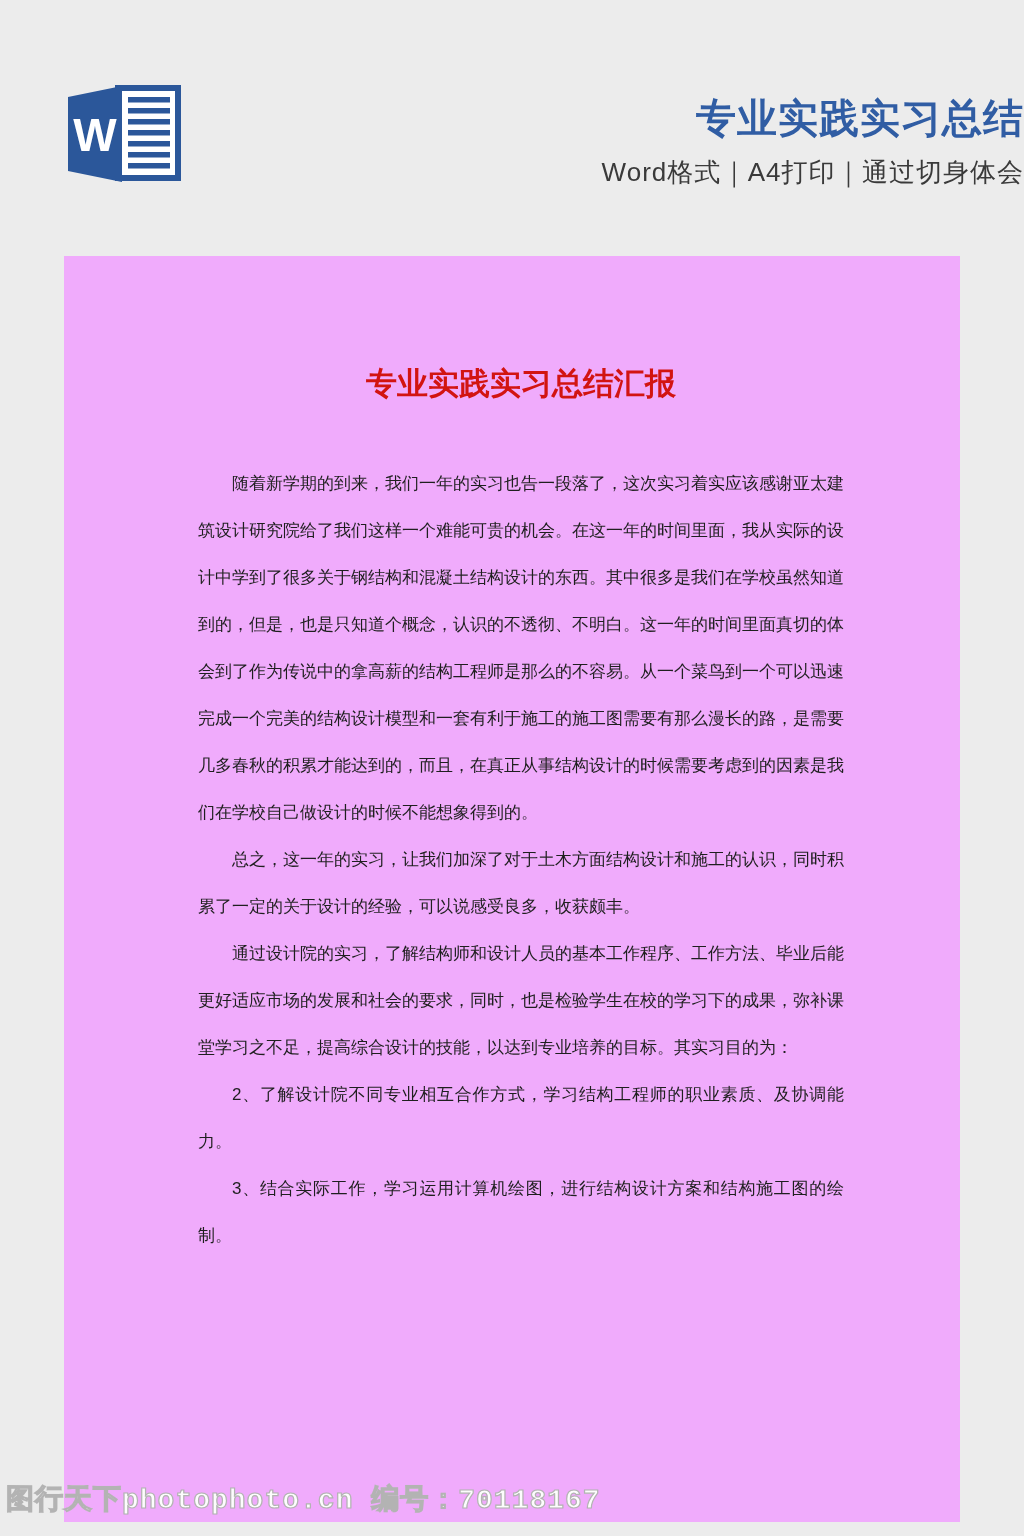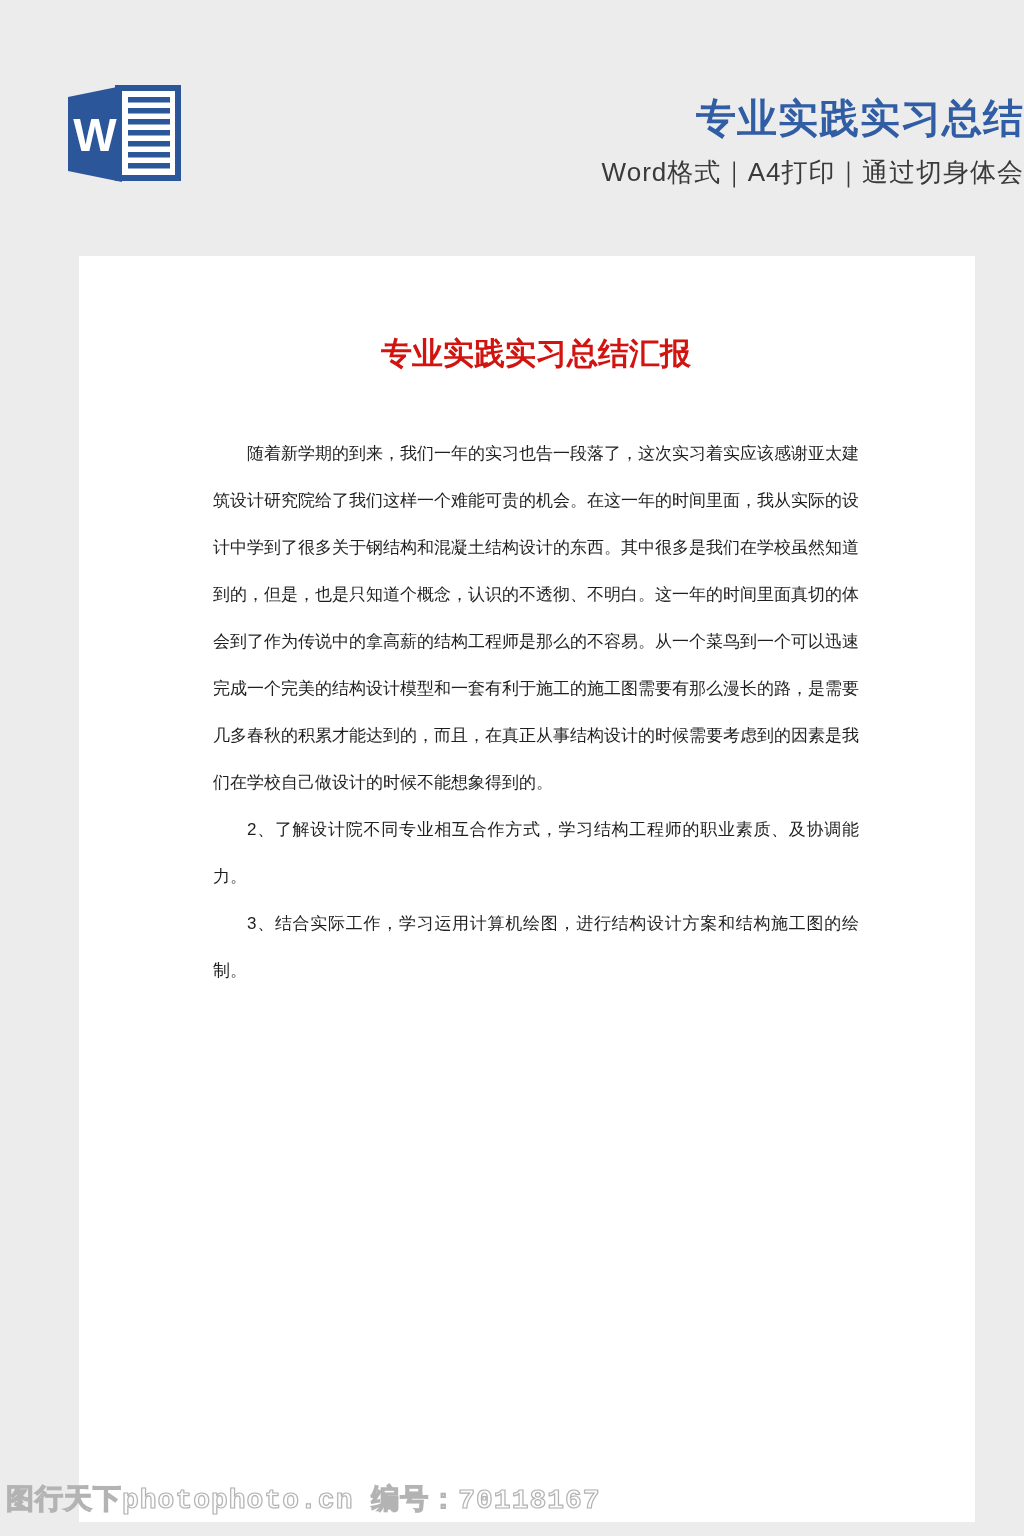--- a/index.html
+++ b/index.html
@@ -23,23 +23,22 @@
   }
   .header-subtitle {
     margin-top: 18px; font-size: 26px; line-height: 28px;
     color: #3a3a3a; letter-spacing: 1px;
   }
 
   
   .page-card {
     position: absolute; left: 64px; top: 256px;
     width: 896px; height: 1266px;
-    background: #ffffff;
-    padding: 78px 116px 0 134px;
-    margin-left: 15px;
+    background: #f0abfc;
+    padding: 108px 116px 0 134px;
   }
   .doc-title {
     text-align: center;
     font-size: 31px; font-weight: bold; line-height: 40px;
     margin-bottom: 56px;
     font-family: "Liberation Sans", "DejaVu Sans", sans-serif;
   }
   .doc-body p {
     font-size: 17px; line-height: 47px;
     color: #1f1f1f;
@@ -88,18 +87,20 @@
     <div class="header-subtitle">Word格式｜A4打印｜通过切身体会</div>
   </div>
 </div>
 
 <div class="page-card">
 
   <h1 class="doc-title" style="color:#d21411">专业实践实习总结汇报</h1>
 
   <div class="doc-body">
     <p class="indent">随着新学期的到来，我们一年的实习也告一段落了，这次实习着实应该感谢亚太建筑设计研究院给了我们这样一个难能可贵的机会。在这一年的时间里面，我从实际的设计中学到了很多关于钢结构和混凝土结构设计的东西。其中很多是我们在学校虽然知道到的，但是，也是只知道个概念，认识的不透彻、不明白。这一年的时间里面真切的体会到了作为传说中的拿高薪的结构工程师是那么的不容易。从一个菜鸟到一个可以迅速完成一个完美的结构设计模型和一套有利于施工的施工图需要有那么漫长的路，是需要几多春秋的积累才能达到的，而且，在真正从事结构设计的时候需要考虑到的因素是我们在学校自己做设计的时候不能想象得到的。</p>
+    <p class="indent">总之，这一年的实习，让我们加深了对于土木方面结构设计和施工的认识，同时积累了一定的关于设计的经验，可以说感受良多，收获颇丰。</p>
+    <p class="indent">通过设计院的实习，了解结构师和设计人员的基本工作程序、工作方法、毕业后能更好适应市场的发展和社会的要求，同时，也是检验学生在校的学习下的成果，弥补课堂学习之不足，提高综合设计的技能，以达到专业培养的目标。其实习目的为：</p>
     <p class="indent">2、了解设计院不同专业相互合作方式，学习结构工程师的职业素质、及协调能力。</p>
     <p class="indent">3、结合实际工作，学习运用计算机绘图，进行结构设计方案和结构施工图的绘制。</p>
   </div>
 </div>
 
 <div class="watermark">图行天下photophoto.cn 编号：70118167</div>
 
 </body></html>

